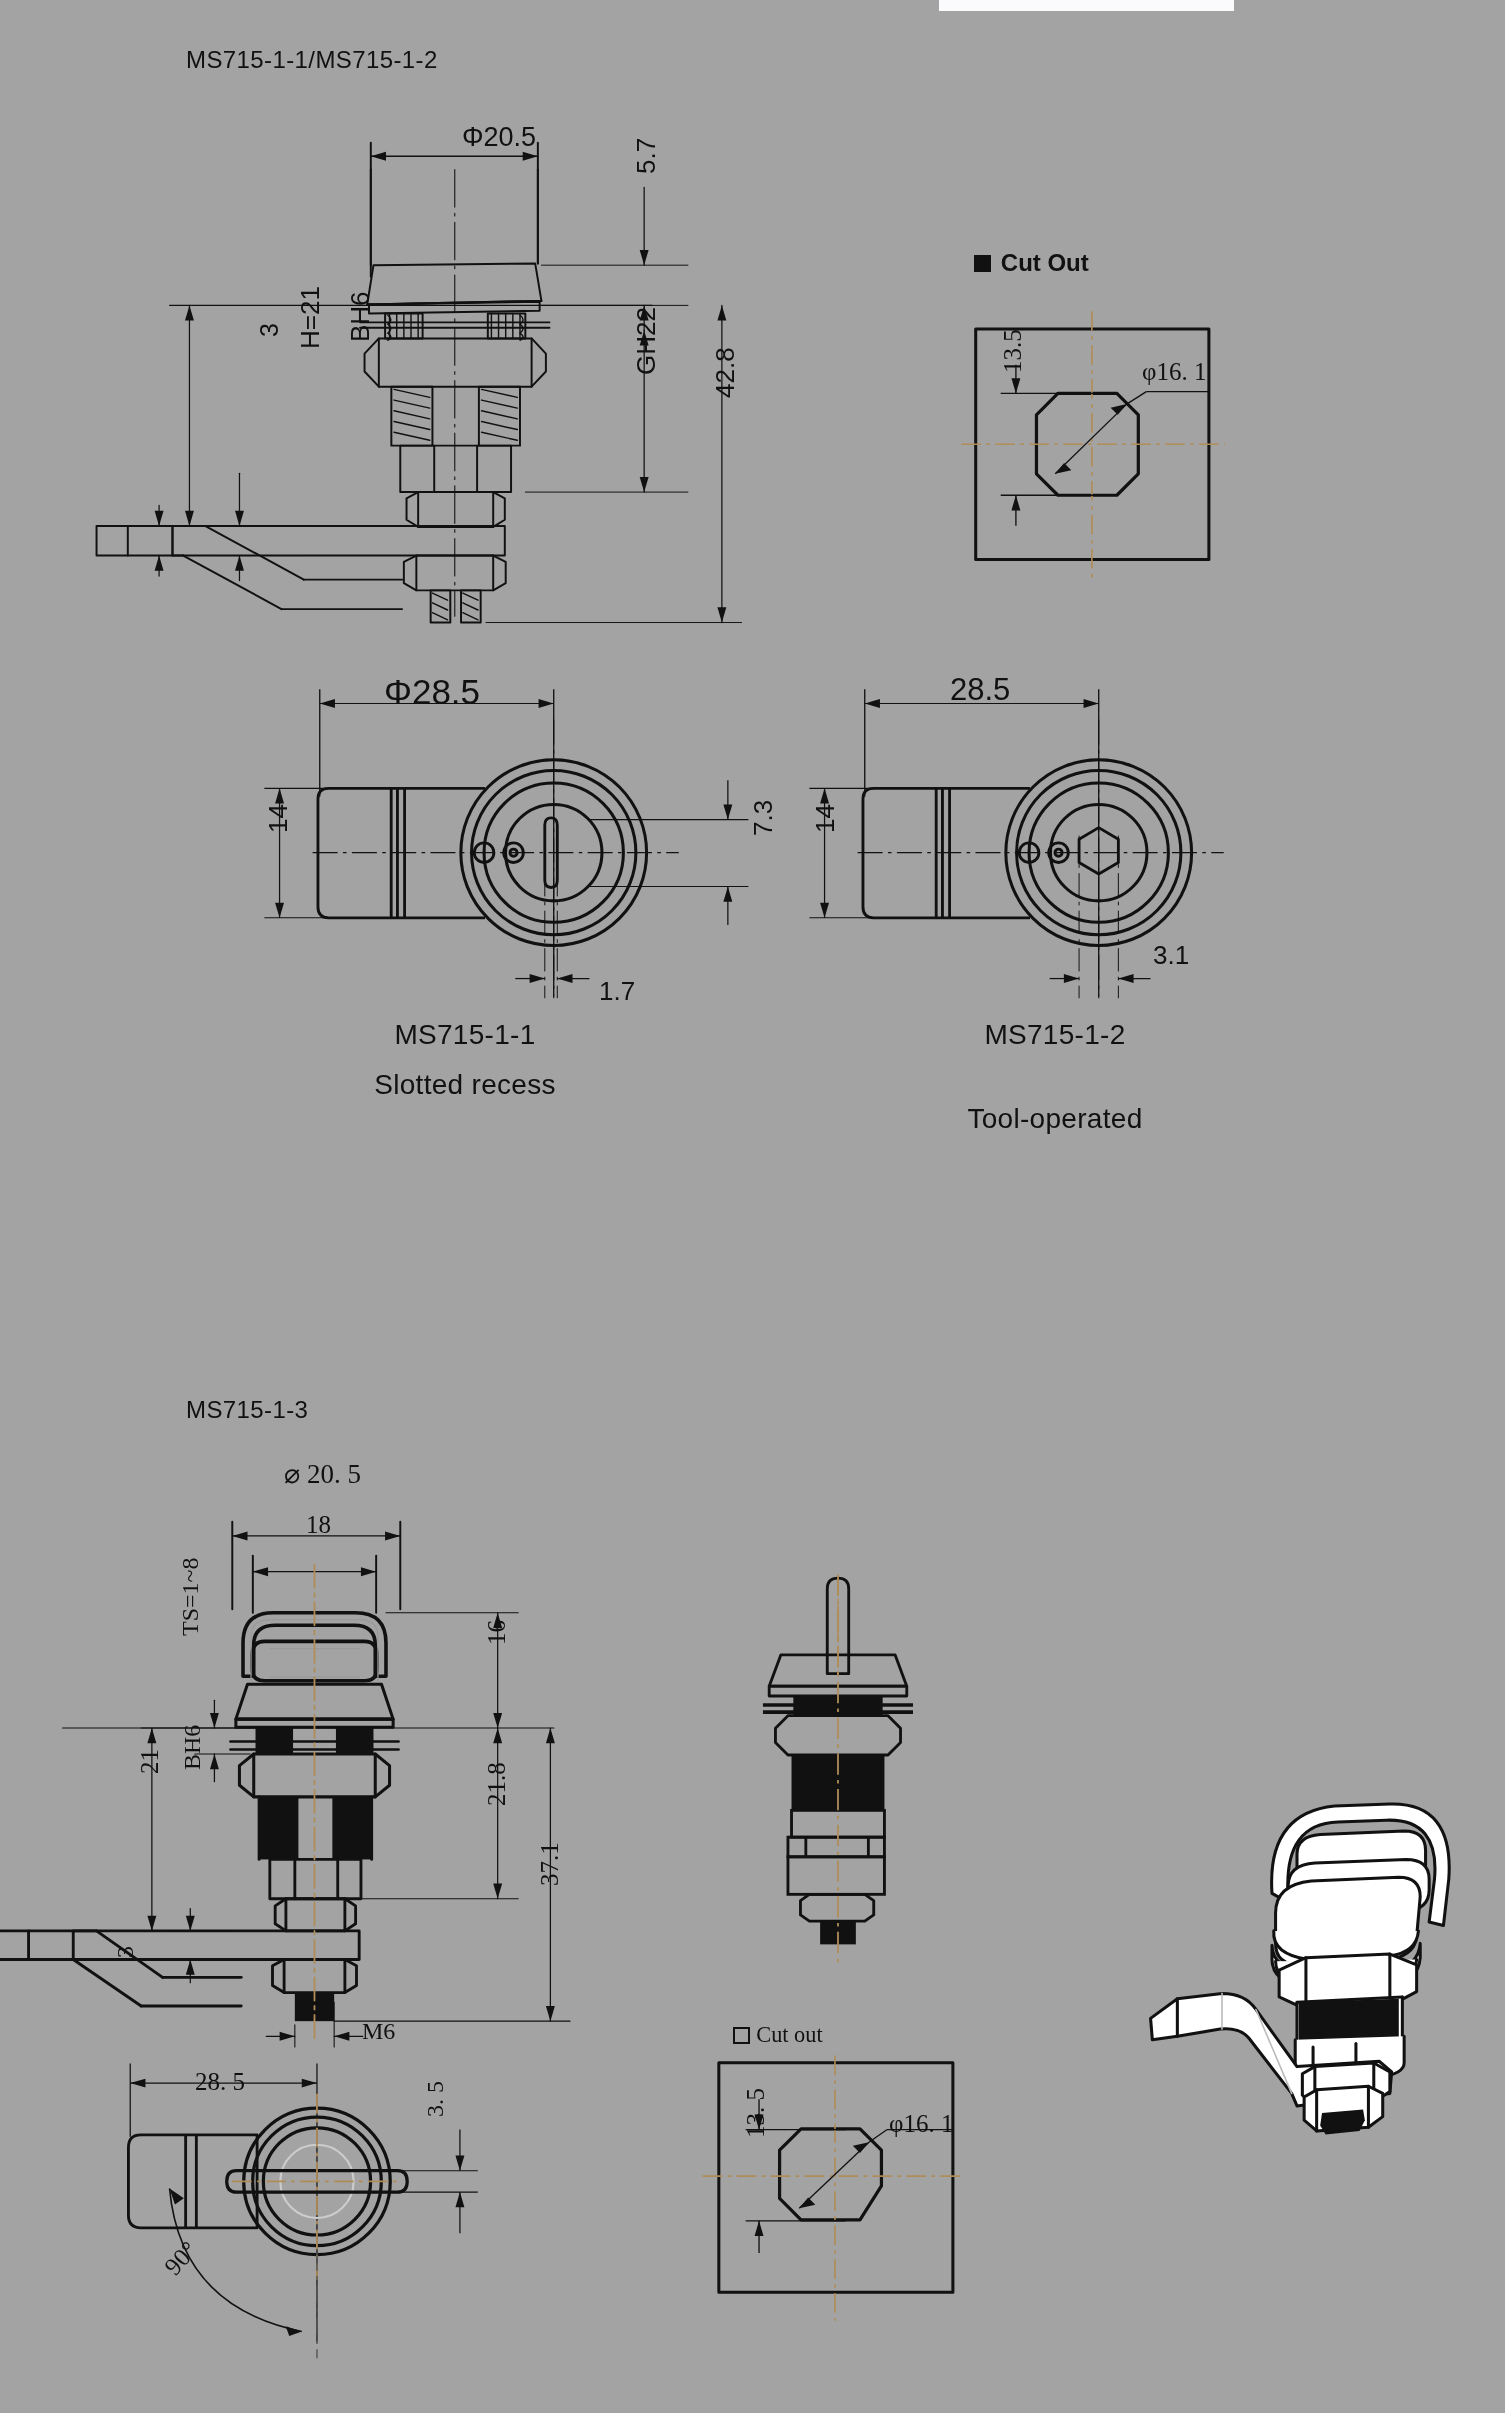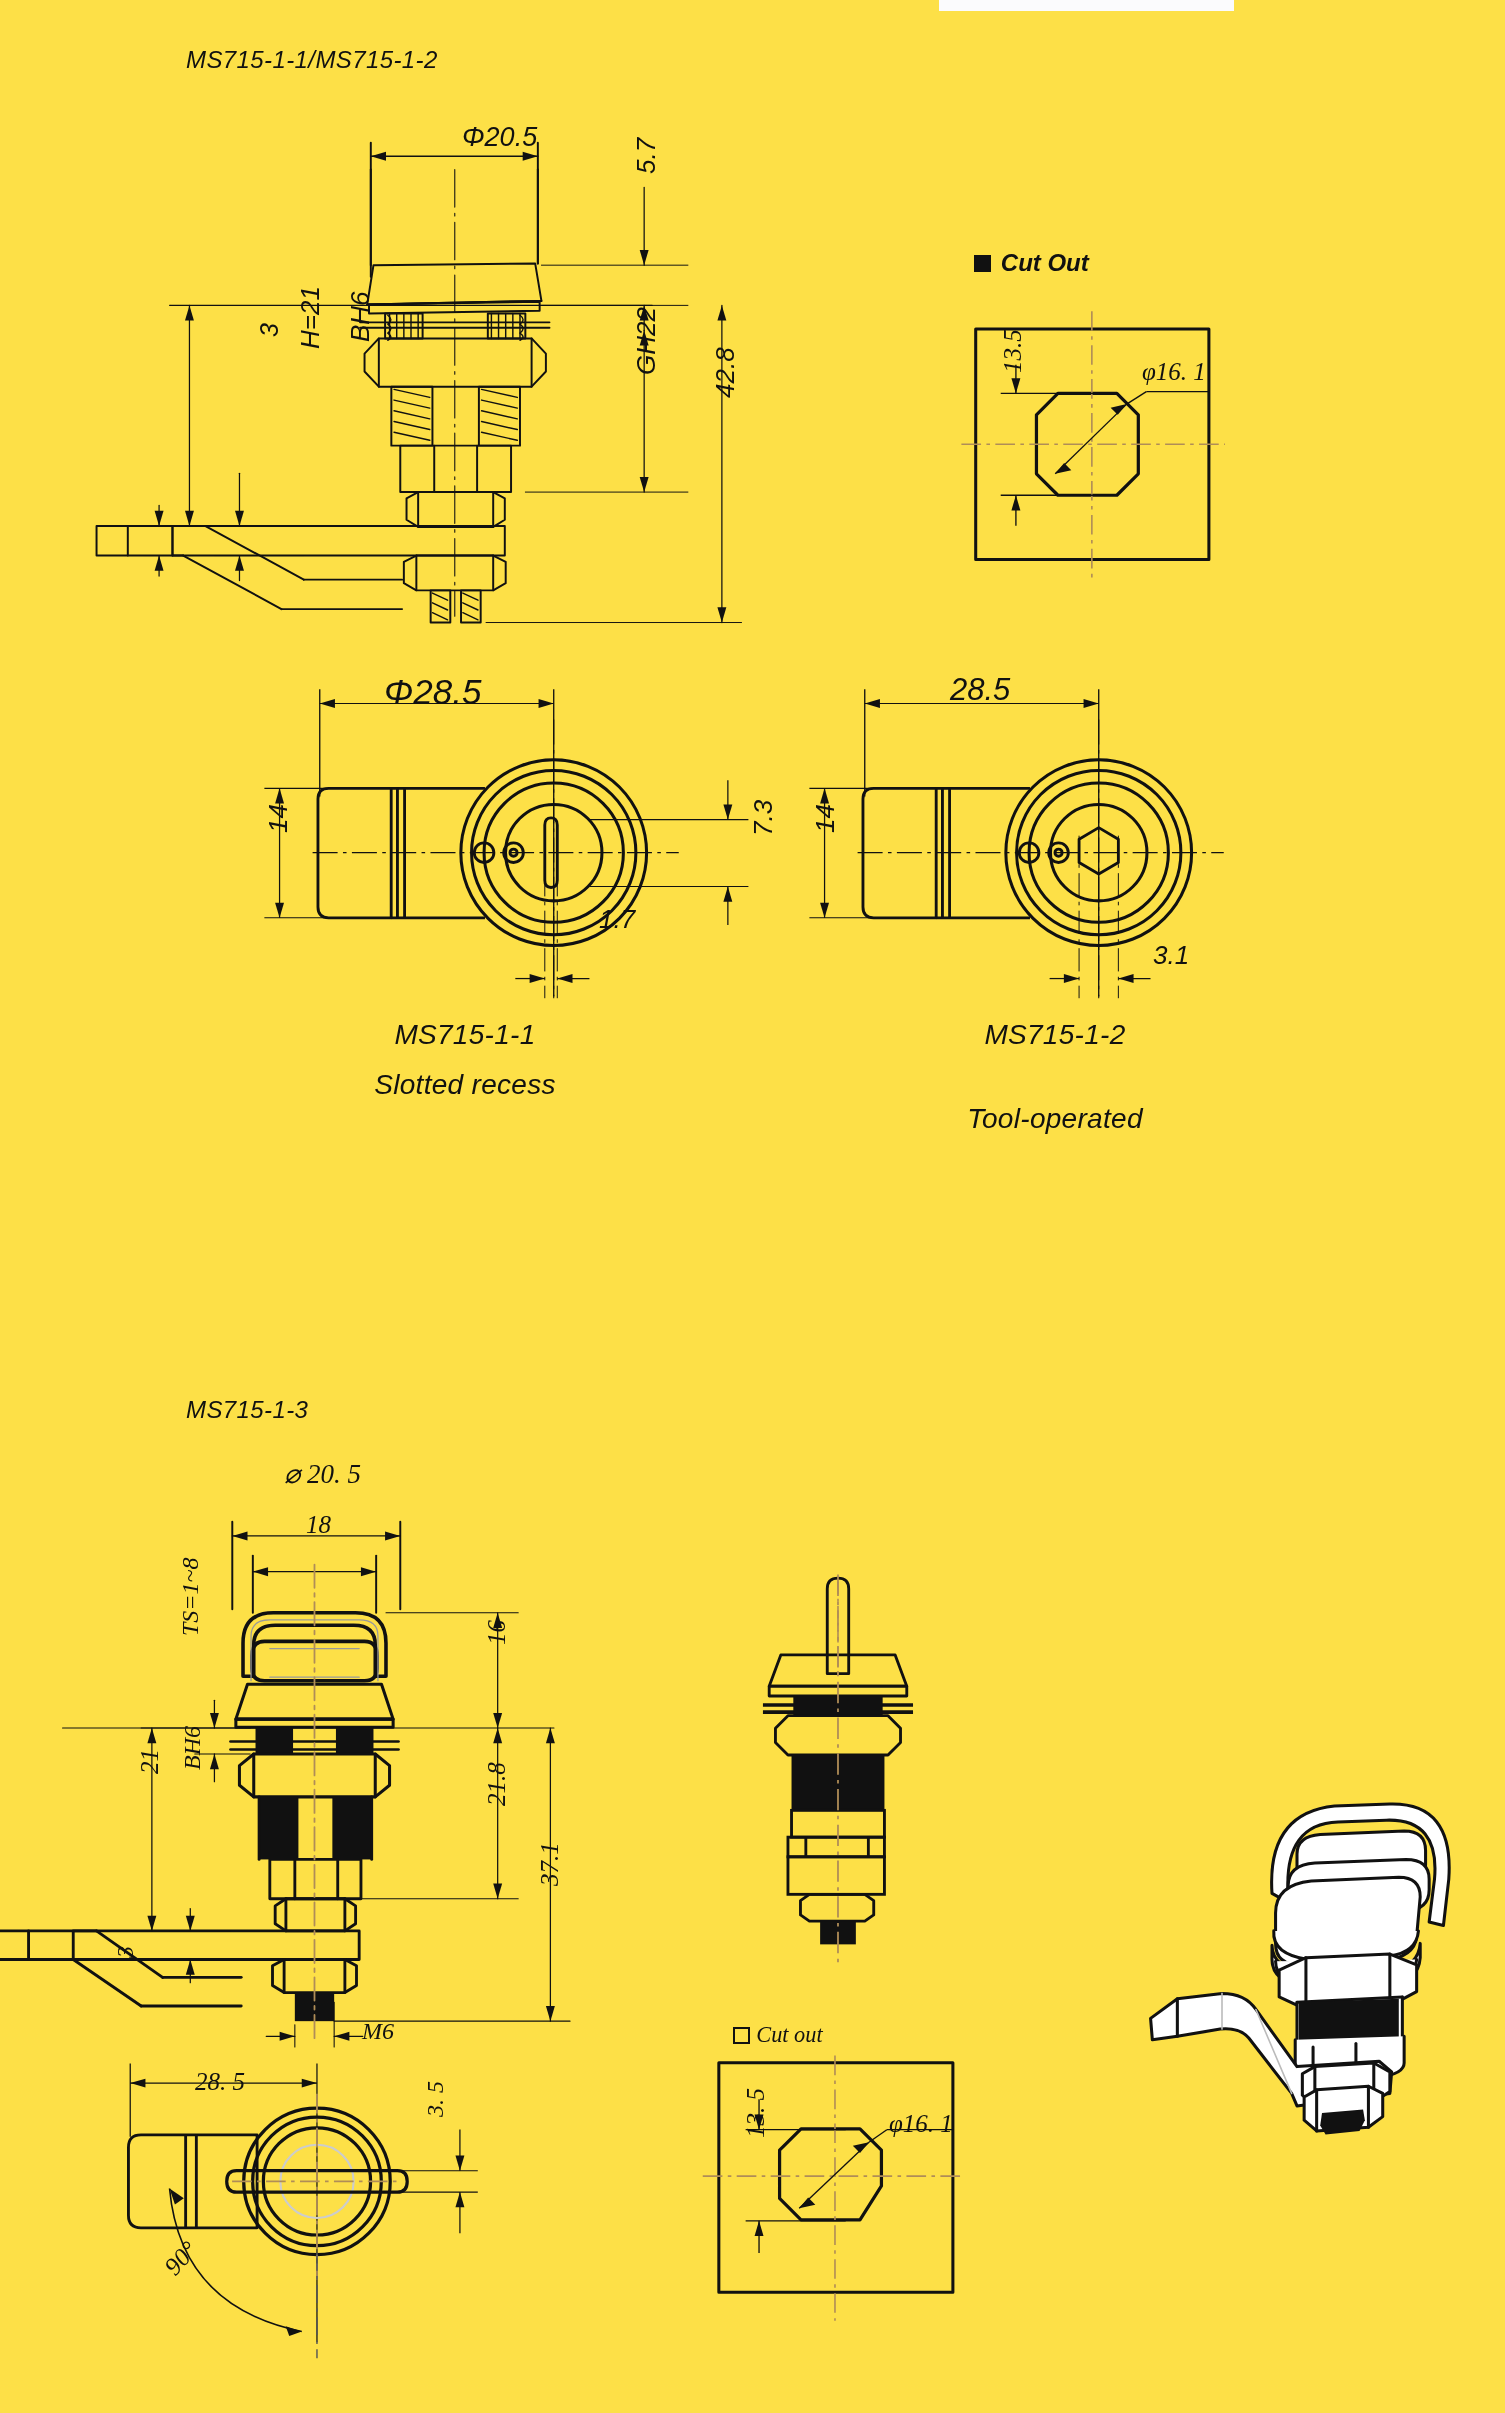--- a/index.html
+++ b/index.html
@@ -1,20 +1,20 @@
 <!DOCTYPE html>
 <html style="font-size:14.3px"><head>
 <meta charset="utf-8">
 <style>
   html,body{margin:0;padding:0;background:#ffffff;}
   body{
     width:1505px;height:2413px;position:relative;overflow:hidden;
     font-family:"Liberation Sans", sans-serif;color:#111;
   }
-  .sheet{position:absolute;inset:0;background:#fde047;font-style:italic;}
+  .sheet{position:absolute;inset:0;background:#a3a3a3;}
 
   .hdr-strip{position:absolute;left:939px;top:0;width:295px;height:10.7px;background:#fbfbfd;}
 
   .part-title{
     position:absolute;font-family:"Liberation Sans",sans-serif;
     font-size:24px;letter-spacing:0.4px;color:#111;white-space:nowrap;
   }
   .cut-head{
     position:absolute;font-family:"Liberation Sans",sans-serif;
     font-weight:bold;font-size:24px;color:#111;white-space:nowrap;
@@ -261,21 +261,21 @@
       <line x1="287" y1="350" x2="320" y2="350"></line>
       <polygon points="320,350 303,345 303,355" fill="#111" stroke="none"></polygon>
       <line x1="334" y1="350" x2="370" y2="350"></line>
       <polygon points="334,350 351,345 351,355" fill="#111" stroke="none"></polygon>
     </g>
   </svg>
 
   <div style="position:absolute;left:384px;top:672px;font-family:'Liberation Sans',sans-serif;font-size:35px;">Φ28.5</div>
   <div style="position:absolute;left:263px;top:833px;font-family:'Liberation Sans',sans-serif;font-size:26px;transform:rotate(-90deg);transform-origin:left top;">14</div>
   <div style="position:absolute;left:748px;top:836px;font-family:'Liberation Sans',sans-serif;font-size:26px;transform:rotate(-90deg);transform-origin:left top;">7.3</div>
-  <div style="position:absolute;left:599px;top:904px;font-family:'Liberation Sans',sans-serif;font-size:26px;">1.7</div>
+  <div style="position:absolute;left:599px;top:976px;font-family:'Liberation Sans',sans-serif;font-size:26px;">1.7</div>
 
   <div class="caption" style="left:322px;top:1019px;width:286px;">MS715-1-1</div>
   <div class="caption" style="left:322px;top:1069px;width:286px;">Slotted recess</div>
 
   <svg class="dwg" style="left:804px;top:666px;" width="518" height="384" viewBox="0 0 580 430">
     <g fill="none" stroke="#111" stroke-width="1.5">
       <line x1="68" y1="26" x2="68" y2="146"></line>
       <line x1="330" y1="26" x2="330" y2="370"></line>
       <line x1="68" y1="42" x2="330" y2="42" stroke-width="1.3"></line>
       <polygon points="68,42 85,37 85,47" fill="#111" stroke="none"></polygon>

